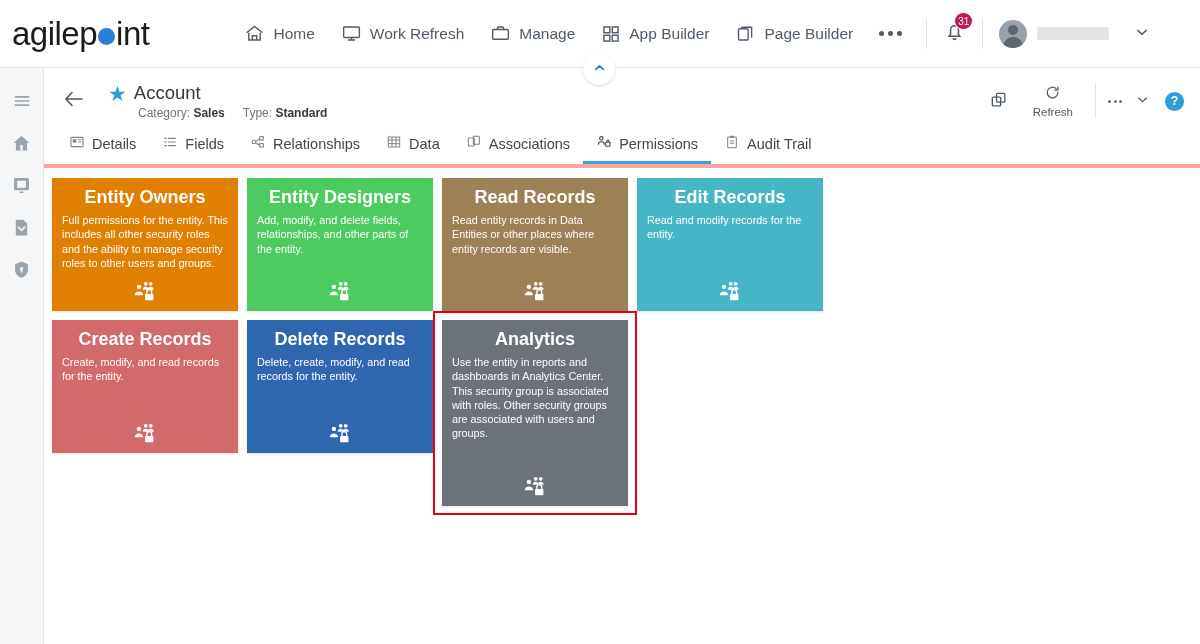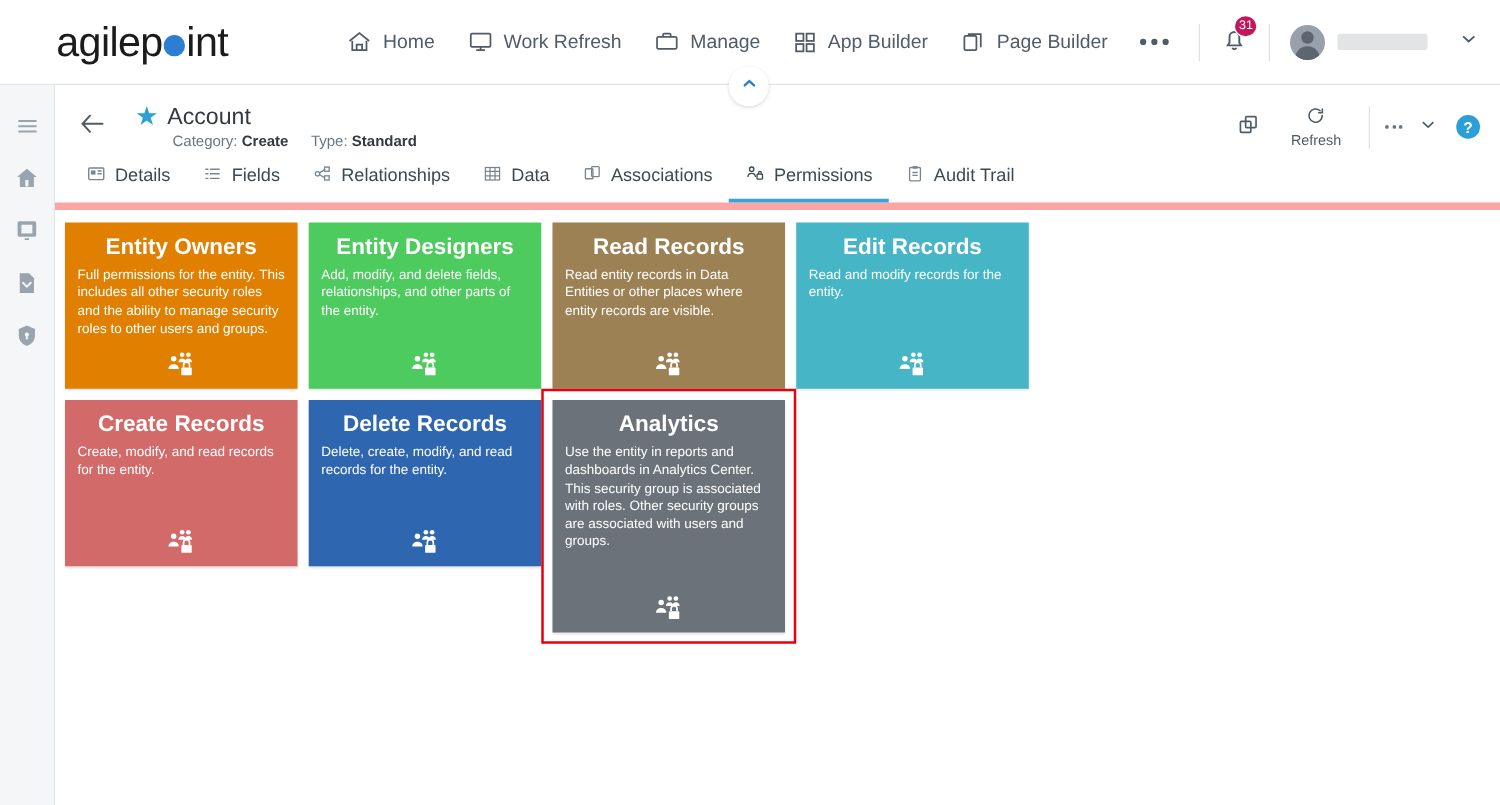--- a/index.html
+++ b/index.html
@@ -12,21 +12,21 @@
 
   
   .topbar {
     position: absolute; top: 0; left: 0;
     width: 1200px; height: 68px;
     background: #ffffff;
     display: flex; align-items: center;
     border-bottom: 1px solid #e3e6e8;
   }
   .logo {
-    margin-left: 45px;
+    margin-left: 12px;
     font-size: 33px;
     letter-spacing: -0.5px;
     color: #1b1b1b;
     font-weight: 400;
     display: flex; align-items: center;
   }
   .logo .dot {
     display: inline-block;
     width: 17px; height: 17px;
     border-radius: 50%;
@@ -149,21 +149,21 @@
     background: #2a9fd8; color: #fff;
     font-size: 12.5px; font-weight: bold;
     display: flex; align-items: center; justify-content: center;
     margin-left: 10px; cursor: pointer;
   }
 
   
   .tabs {
     display: flex; align-items: flex-end;
     padding-left: 12px; height: 34px;
-    border-bottom: 6px solid #fca5a5;
+    border-bottom: 4px solid #fca5a5;
   }
   .tab {
     display: flex; align-items: center; gap: 7px;
     padding: 0 13px 8px 13px;
     color: #3d4850; font-size: 14.5px;
     cursor: pointer;
     border-bottom: 3px solid transparent;
   }
   .tab.active { border-bottom-color: #3aa3dd; }
 
@@ -363,21 +363,21 @@
     </span>
 
     <div class="title-block">
       <div class="title-row">
         <span class="star">★</span>
         <span class="page-title">Account</span>
       </div>
       <div class="meta-row">
         <span class="meta">
           <span>Category:</span>
-          <b>Create</b>
+          <b>Sales</b>
         </span>
         <span class="meta">
           <span>Type:</span>
           <b>Standard</b>
         </span>
       </div>
     </div>
 
     <div class="head-tools">
       <div class="tool-btn">

